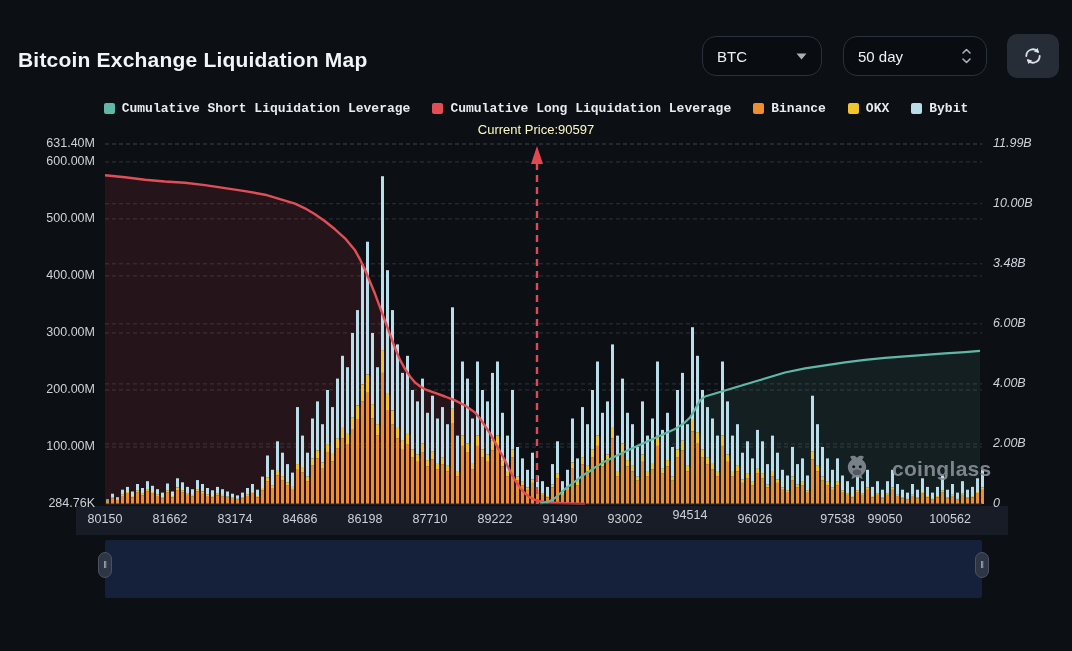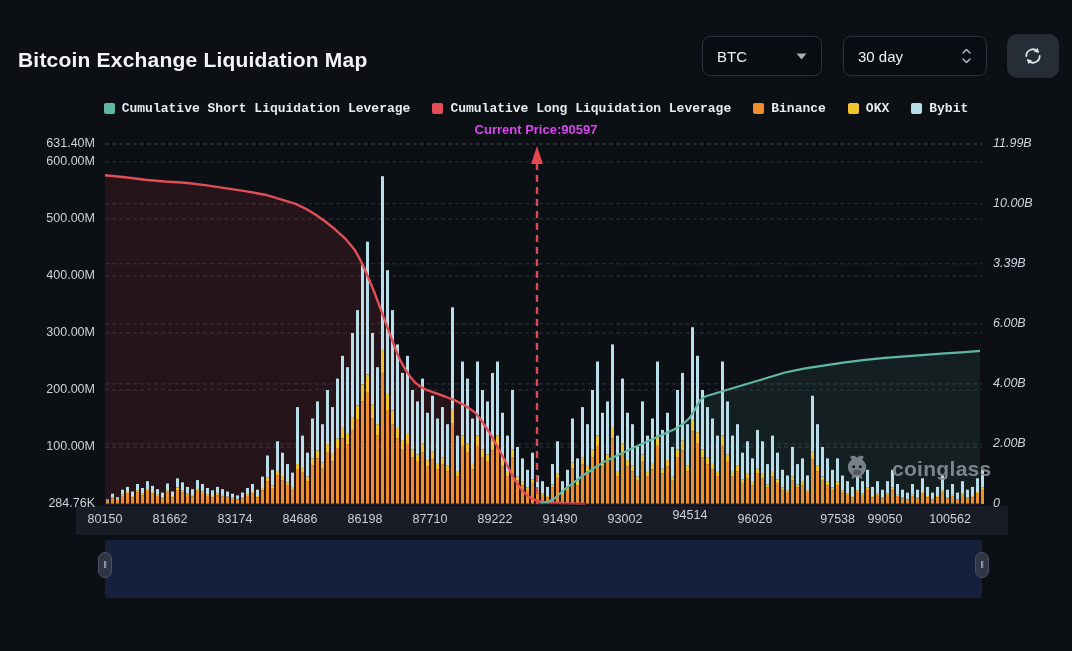--- a/index.html
+++ b/index.html
@@ -1,31 +1,31 @@
 <!DOCTYPE html>
 <html><head>
 <meta charset="utf-8">
 <style>
   html,body{margin:0;padding:0;background:#0c0f14;width:1072px;height:651px;overflow:hidden;
     font-family:"Liberation Sans",sans-serif;-webkit-font-smoothing:antialiased;}
   .app{position:relative;width:1072px;height:651px;background:#0c0f14;}
   .page-title{position:absolute;left:14px;top:44px;margin:4px;font-size:21px;font-weight:700;color:#f2f4f7;letter-spacing:.2px;}
   
-  .select{position:absolute;top:36px;height:40px;background:#090c10;border:1px solid #2b313c;border-radius:8px;
+  .select{position:absolute;top:36px;height:40px;background:#090c10;border:1px solid #2b313c;border-radius:14px;
     display:flex;align-items:center;justify-content:space-between;padding:0 14px;box-sizing:border-box;color:#eef1f4;
     font-size:15px;cursor:pointer;}
   .select.coin{left:702px;width:120px;}
   .select.timeframe{left:843px;width:144px;}
   .refresh-btn{position:absolute;left:1007px;top:34px;width:52px;height:44px;background:#272d37;border:none;
     border-radius:10px;display:flex;align-items:center;justify-content:center;cursor:pointer;}
   
   .legend{position:absolute;left:0;top:101px;width:1072px;display:flex;justify-content:center;align-items:center;gap:22px;font-family:Liberation Mono, monospace;}
   .legend-item{display:flex;align-items:center;gap:7px;font-size:13px;font-weight:600;color:#e8ebf0;cursor:pointer;white-space:nowrap;}
   .legend-swatch{width:11px;height:11px;border-radius:2px;display:inline-block;}
-  .current-price{position:absolute;left:0;top:122px;width:1072px;text-align:center;font-size:13px;font-weight:700;color:#d946ef;}
+  .current-price{position:absolute;left:0;top:122px;width:1072px;text-align:center;font-size:13px;font-weight:400;color:#fef9c3;}
   
   #chart-svg{position:absolute;left:0;top:0;}
   .tick{position:absolute;font-size:12.5px;color:#cdd2d9;}
   .tick.left{width:88px;text-align:right;}
   .tick.right{text-align:left;font-style:italic;}
   .x-band{position:absolute;left:76px;top:506px;width:932px;height:29px;background:#171c26;}
   .tick.x{text-align:center;width:70px;}
   
   .watermark{position:absolute;left:842px;top:454px;display:flex;align-items:center;gap:20px;opacity:.9;}
   .watermark span{font-size:21px;font-weight:700;color:#8a9098;letter-spacing:.3px;}
@@ -44,21 +44,21 @@
   <h1 class="page-title">Bitcoin Exchange Liquidation Map</h1>
 
   <div class="select coin">
     <span>BTC</span>
     <svg width="11" height="7" viewBox="0 0 11 7">
       <polygon points="0.5,0.5 10.5,0.5 5.5,6.5" fill="#aab0ba"></polygon>
     </svg>
   </div>
 
   <div class="select timeframe">
-    <span>30 day</span>
+    <span>50 day</span>
     <svg width="11" height="18" viewBox="0 0 11 18">
       <path d="M2 6 L5.5 2.5 L9 6" fill="none" stroke="#aab0ba" stroke-width="1.6" stroke-linecap="round" stroke-linejoin="round"></path>
       <path d="M2 12 L5.5 15.5 L9 12" fill="none" stroke="#aab0ba" stroke-width="1.6" stroke-linecap="round" stroke-linejoin="round"></path>
     </svg>
   </div>
 
   <button class="refresh-btn">
     <svg width="22" height="22" viewBox="0 0 24 24">
       <path d="M19.3 12a7.3 7.3 0 0 1-12.8 4.8" fill="none" stroke="#dde1e7" stroke-width="2" stroke-linecap="round"></path>
       <path d="M4.7 12a7.3 7.3 0 0 1 12.8-4.8" fill="none" stroke="#dde1e7" stroke-width="2" stroke-linecap="round"></path>
@@ -649,21 +649,21 @@
       <div class="tick left" style="left: 7px; top: 136px;">631.40M</div>
       <div class="tick left" style="left: 7px; top: 153.903px;">600.00M</div>
       <div class="tick left" style="left: 7px; top: 210.919px;">500.00M</div>
       <div class="tick left" style="left: 7px; top: 267.935px;">400.00M</div>
       <div class="tick left" style="left: 7px; top: 324.952px;">300.00M</div>
       <div class="tick left" style="left: 7px; top: 381.968px;">200.00M</div>
       <div class="tick left" style="left: 7px; top: 438.984px;">100.00M</div>
       <div class="tick left" style="left: 7px; top: 495.838px;">284.76K</div>
       <div class="tick right" style="left: 993px; top: 136px;">11.99B</div>
       <div class="tick right" style="left: 993px; top: 195.75px;">10.00B</div>
-      <div class="tick right" style="left: 993px; top: 255.8px;">3.39B</div>
+      <div class="tick right" style="left: 993px; top: 255.8px;">3.48B</div>
       <div class="tick right" style="left: 993px; top: 315.85px;">6.00B</div>
       <div class="tick right" style="left: 993px; top: 375.9px;">4.00B</div>
       <div class="tick right" style="left: 993px; top: 435.95px;">2.00B</div>
       <div class="tick right" style="left: 993px; top: 496px;">0</div>
       <div class="tick x" style="left: 70px; top: 512px;">80150</div>
       <div class="tick x" style="left: 135px; top: 512px;">81662</div>
       <div class="tick x" style="left: 200px; top: 512px;">83174</div>
       <div class="tick x" style="left: 265px; top: 512px;">84686</div>
       <div class="tick x" style="left: 330px; top: 512px;">86198</div>
       <div class="tick x" style="left: 395px; top: 512px;">87710</div>

